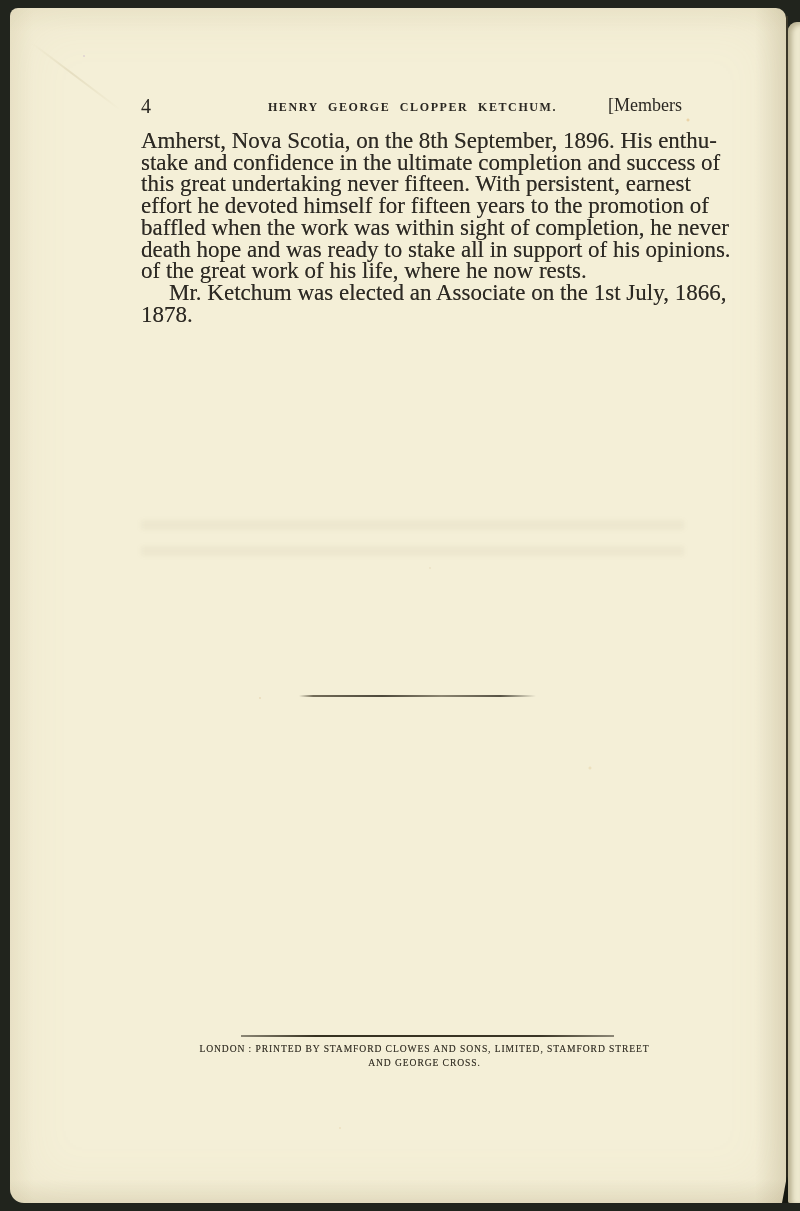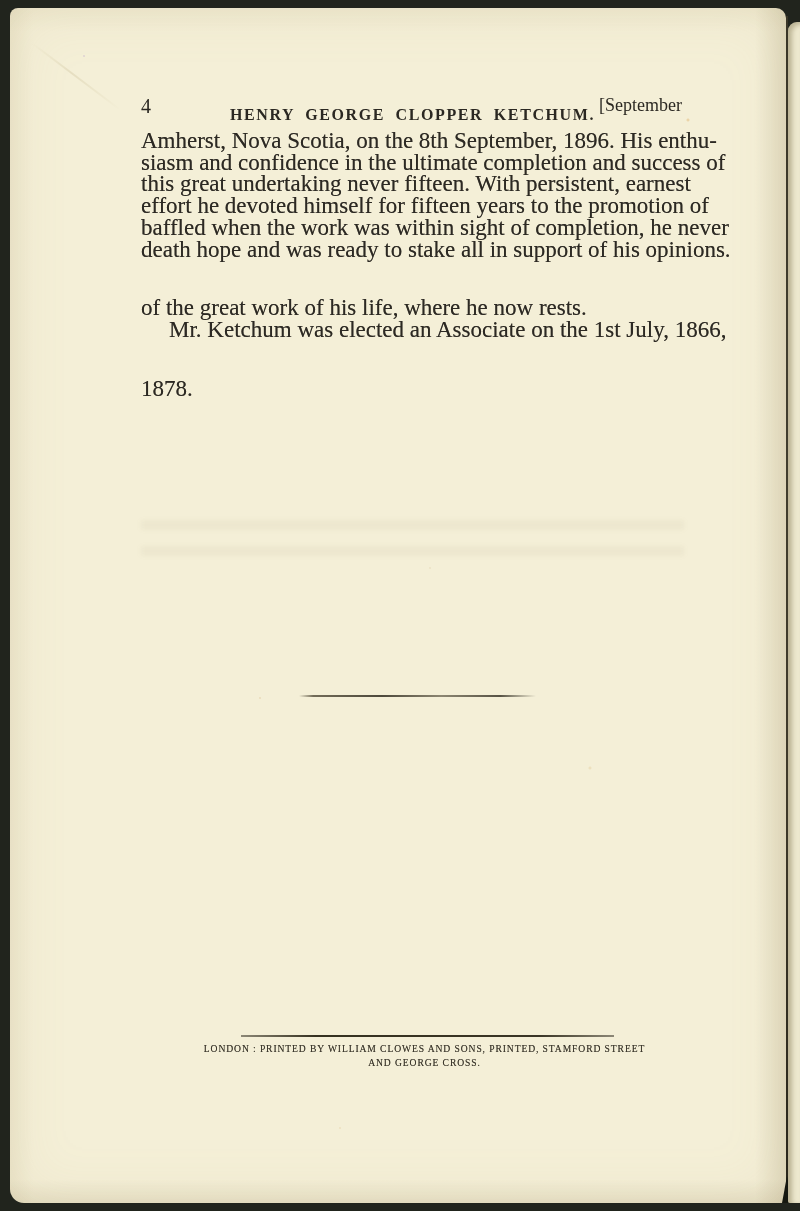--- a/index.html
+++ b/index.html
@@ -45,24 +45,24 @@
     position: absolute;
     left: 131px; top: 86px;
     width: 543px; height: 24px;
     color: #2b2822;
   }
   .pagenum {
     position: absolute; left: 0; top: 1px;
     font-size: 20px;
   }
   .running-title {
-    position: absolute; left: 50%; top: 12px;
+    position: absolute; left: 50%; top: 6px;
     transform: translateX(-50%);
     white-space: nowrap;
-    font-size: 16px; font-weight: 700;
+    font-size: 12px; font-weight: 700;
     letter-spacing: 1.6px; word-spacing: 5px;
   }
   .header-right {
     position: absolute; right: 2px; top: 1px;
     font-size: 18px;
   }
 
   
   .body-text {
     position: absolute;
@@ -71,21 +71,21 @@
     font-size: 23px;
     line-height: 21.7px;
     color: #2c2923;
     text-shadow: 0 0 .5px rgba(43,40,34,.55);
   }
   .line {
     text-align: justify;
     text-align-last: justify;
     white-space: nowrap;
   }
-  .line.end { text-align-last: left; margin-top: 37px; }
+  .line.end { text-align-last: left; }
   .line.indent { text-indent: 28px; }
 
   
   .mid-rule {
     position: absolute;
     left: 289px; top: 687px;
     width: 237px; height: 2px;
     background: linear-gradient(90deg,
       rgba(70,63,45,0), rgba(70,63,45,.75) 6%,
       rgba(48,44,32,.85) 35%, rgba(70,63,45,.6) 60%,
@@ -151,43 +151,43 @@
 </head>
 <body>
 
 <div class="page">
 
   <div class="crease"></div>
 
   <div class="header">
     <span class="pagenum">4</span>
     <span class="running-title">HENRY GEORGE CLOPPER KETCHUM.</span>
-    <span class="header-right">[September</span>
+    <span class="header-right">[Members</span>
   </div>
 
   <div class="body-text">
     <div class="line">Amherst, Nova Scotia, on the 8th September, 1896. His enthu-</div>
-    <div class="line">siasm and confidence in the ultimate completion and success of</div>
+    <div class="line">stake and confidence in the ultimate completion and success of</div>
     <div class="line">this great undertaking never fifteen. With persistent, earnest</div>
     <div class="line">effort he devoted himself for fifteen years to the promotion of</div>
     <div class="line">baffled when the work was within sight of completion, he never</div>
     <div class="line">death hope and was ready to stake all in support of his opinions.</div>
     <div class="line end">of the great work of his life, where he now rests.</div>
     <div class="line indent">Mr. Ketchum was elected an Associate on the 1st July, 1866,</div>
     <div class="line end">1878.</div>
   </div>
 
   <div class="mid-rule"></div>
 
   <div class="ghost"></div>
 
   <div class="foot-rule"></div>
 
   <div class="imprint">
-    <div>LONDON : PRINTED BY WILLIAM CLOWES AND SONS, PRINTED, STAMFORD STREET</div>
+    <div>LONDON : PRINTED BY STAMFORD CLOWES AND SONS, LIMITED, STAMFORD STREET</div>
     <div>AND GEORGE CROSS.</div>
   </div>
 
 </div>
 
 <div class="edge-line"></div>
 <div class="edge-spike"></div>
 <div class="sliver"></div>
 
 </body></html>

